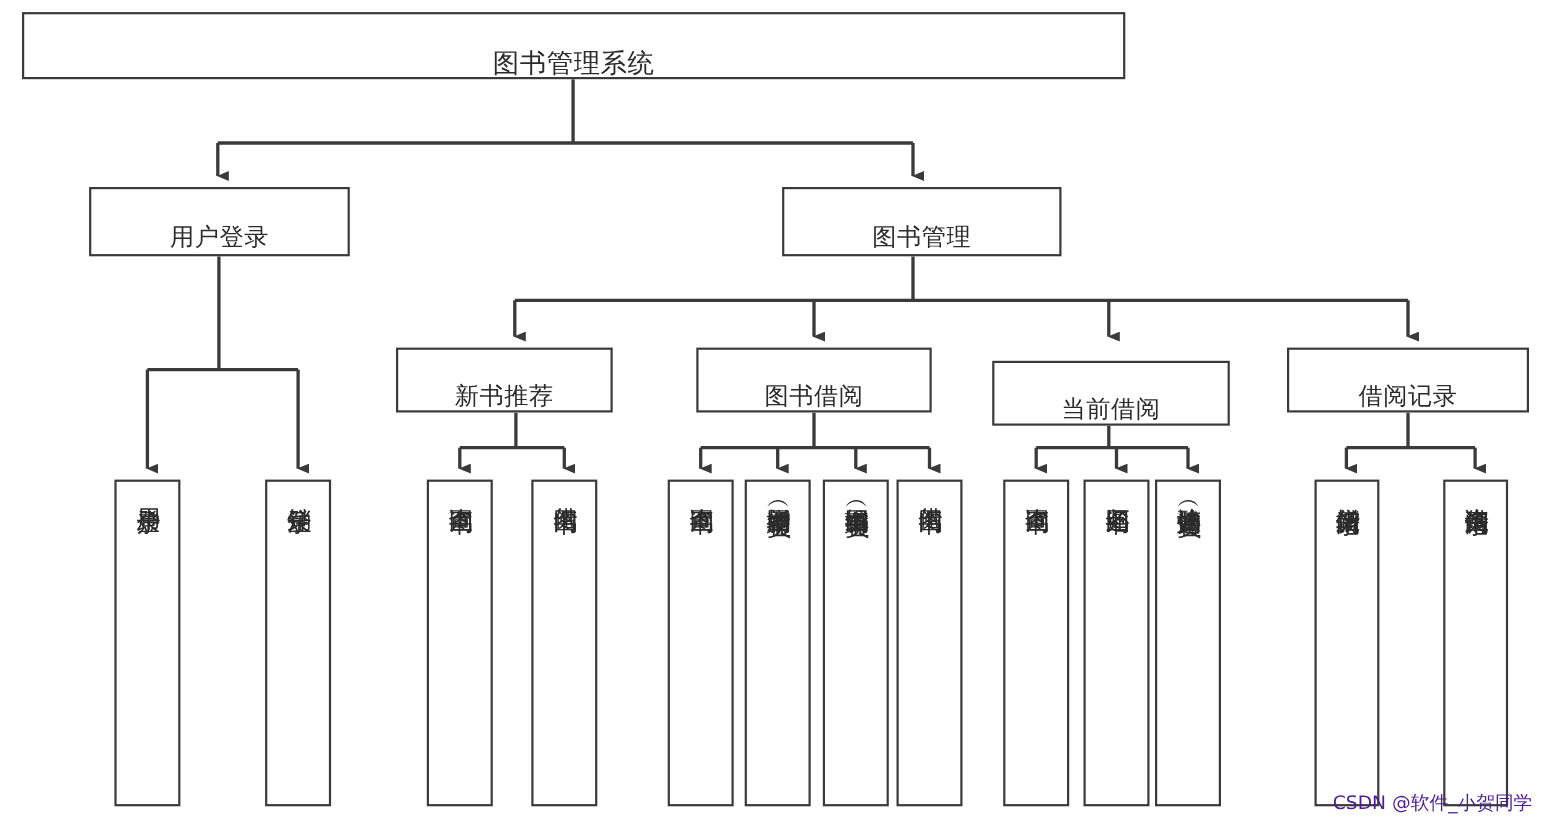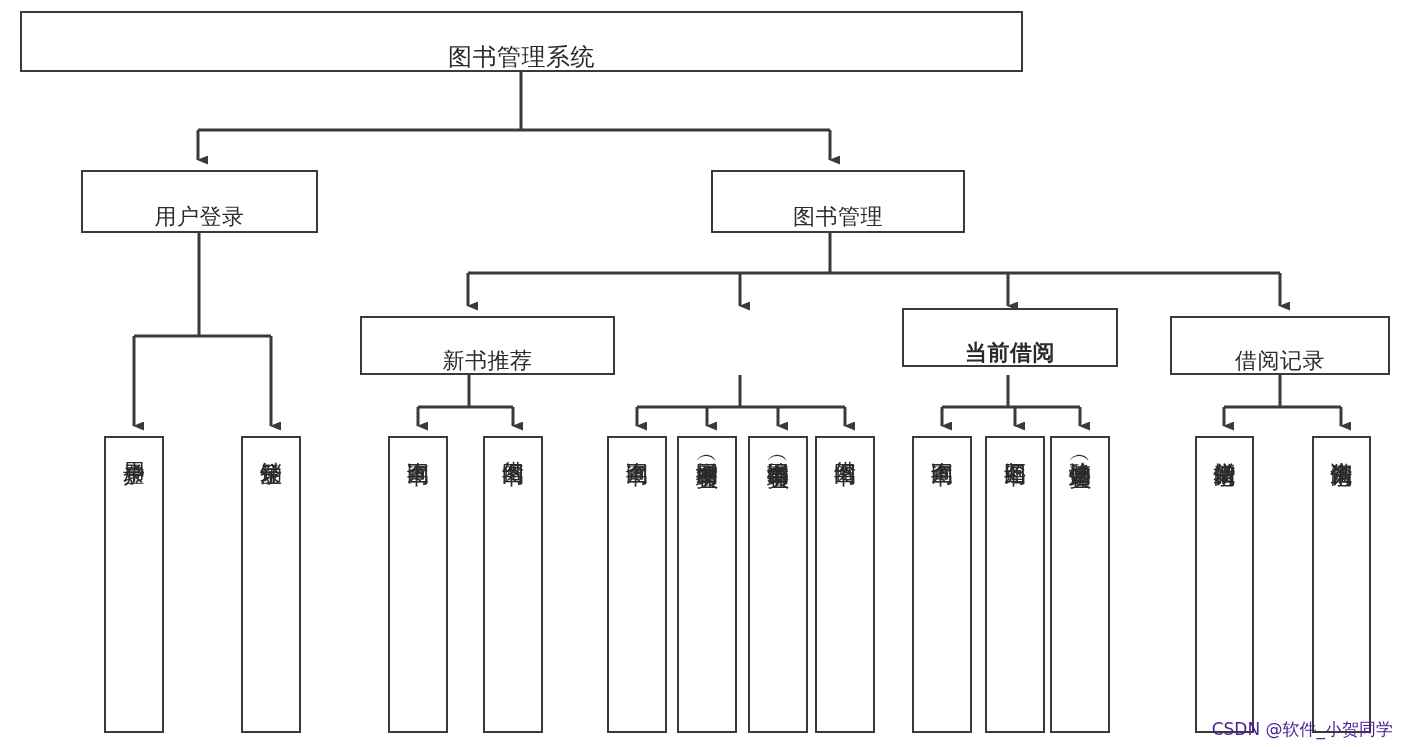--- a/index.html
+++ b/index.html
@@ -136,26 +136,29 @@
   </div>
 
   <div class="node horizontal" style="left:81px; top:170px; width:237px; height:63px;">
     <span class="node-label">用户登录</span>
   </div>
 
   <div class="node horizontal" style="left:711px; top:170px; width:254px; height:63px;">
     <span class="node-label">图书管理</span>
   </div>
 
-  <div class="node horizontal" style="left:360px; top:316px; width:255px; height:59px;">
+  <div class="node horizontal" style="left:360px; top:316px; width:197px; height:59px;">
     <span class="node-label">新书推荐</span>
   </div>
 
-
-  <div class="node horizontal" style="left:902px; top:308px; width:216px; height:59px;font-weight:bold;">
+  <div class="node horizontal" style="left:633px; top:316px; width:214px; height:59px;">
+    <span class="node-label">图书借阅</span>
+  </div>
+
+  <div class="node horizontal" style="left:902px; top:328px; width:216px; height:59px;">
     <span class="node-label">当前借阅</span>
   </div>
 
   <div class="node horizontal" style="left:1170px; top:316px; width:220px; height:59px;">
     <span class="node-label">借阅记录</span>
   </div>
 
   <div class="node vertical" style="left:104px; top:436px; width:60px; height:297px;">
     <span class="node-label">用户登录</span>
   </div>

